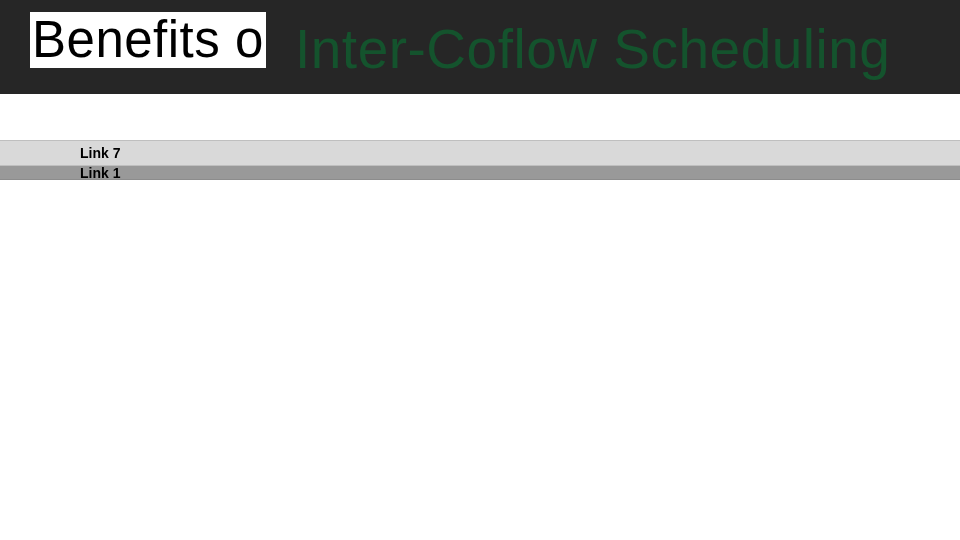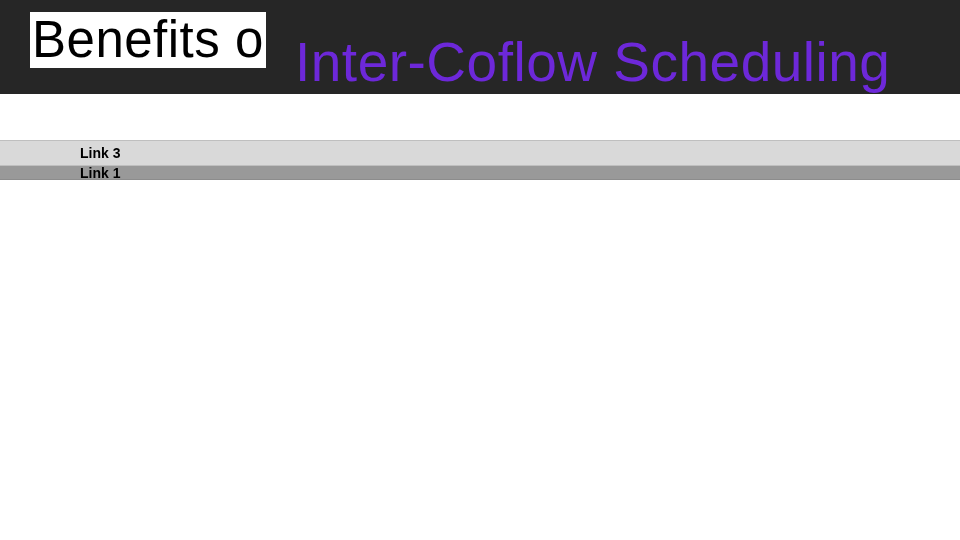--- a/index.html
+++ b/index.html
@@ -30,25 +30,25 @@
       font-size: 51px;
       font-weight: 400;
       color: #000000;
       background: #ffffff;
       padding: 0 2px;
       line-height: 1.1;
       letter-spacing: 0.5px;
     }
     .title-part-b {
       position: absolute;
-      top: 32px;
+      top: 19px;
       left: 295px;
       font-size: 55px;
       font-weight: 400;
-      color: #6d28d9;
+      color: #14532d;
       line-height: 1.1;
       letter-spacing: 0.5px;
     }
     .link-row-top {
       position: absolute;
       top: 140px;
       left: 0;
       width: 100%;
       height: 26px;
       background: #d9d9d9;
@@ -76,18 +76,18 @@
   </style>
 </head>
 <body>
 
 <div class="header-band"></div>
 
 <div class="title-part-a">Benefits o</div>
 <div class="title-part-b">Inter-Coflow Scheduling</div>
 
 <div class="link-row-top">
-  <span class="link-label">Link 3</span>
+  <span class="link-label">Link 7</span>
 </div>
 
 <div class="link-row-bottom">
   <span class="link-label">Link 1</span>
 </div>
 
 </body></html>

